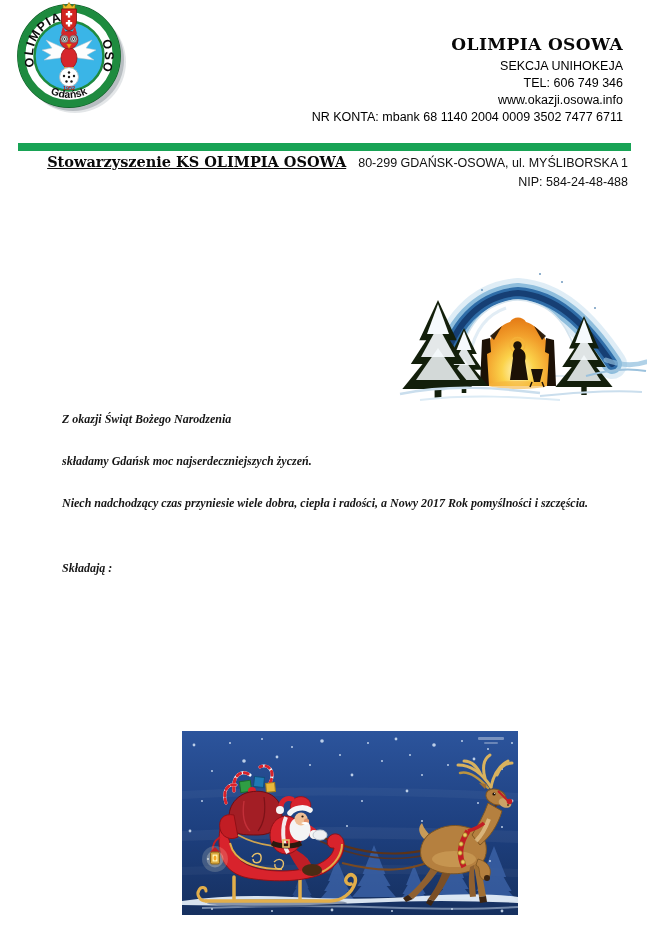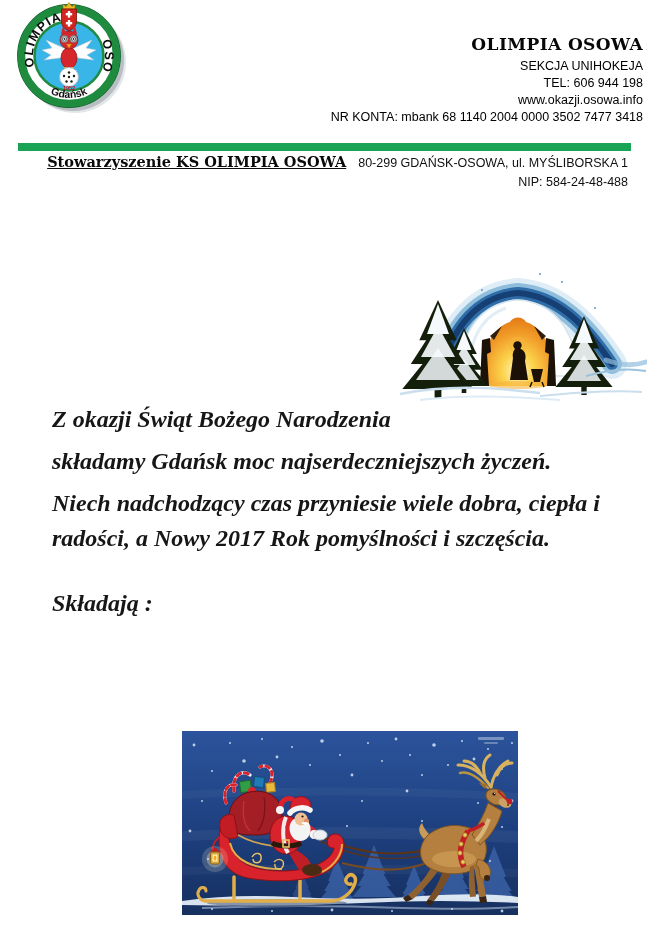--- a/index.html
+++ b/index.html
@@ -1,33 +1,33 @@
 <!DOCTYPE html>
 <html><head>
 <meta charset="utf-8">
 <style>
   html,body { margin:0; padding:0; background:#888; }
   .page {
     position:relative; width:647px; height:938px; background:#ffffff;
     font-family:"Liberation Sans", sans-serif; overflow:hidden; margin:0 auto;
   }
   .logo { position:absolute; left:16px; top:0; }
-  .header-block { position:absolute; top:34px; right:4px; text-align:right; color:#000; }
+  .header-block { position:absolute; top:34px; right:24px; text-align:right; color:#000; }
   .org-name { font-family:"DejaVu Serif", serif; font-weight:bold; font-size:17px; letter-spacing:.4px; margin-bottom:4px; color:#070707; }
   .h-line { font-size:12.5px; line-height:17px; color:#000000; }
   .green-bar { position:absolute; left:18px; top:143px; width:613px; height:8px; background:#18a355; }
   .subheader { position:absolute; top:153px; right:19px; text-align:right; color:#101010; }
   .assoc { font-family:"DejaVu Serif", serif; font-weight:bold; font-size:14.5px; color:#0a0a0a; margin-right:12px;text-decoration:underline; }
   .addr { font-size:12.5px; }
   .nip { font-size:12.5px; margin-top:4px; }
   .nativity { position:absolute; left:390px; top:256px; }
   .body-text {
-    position:absolute; left:52px; top:402px; width:548px;
+    position:absolute; left:62px; top:402px; width:548px;
     font-family:"Liberation Serif", serif; font-weight:bold; font-style:italic;
-    font-size:24px; color:#161616;
+    font-size:12px; color:#161616;
   }
   .body-text p { margin:0 0 7px 0; line-height:35px; }
   .body-text p.sign-label { margin-top:30px; margin-bottom:19px; }
   .sleigh { position:absolute; left:182px; top:731px; }
 </style>
 </head>
 <body>
 
 <div class="page">
 
@@ -91,23 +91,23 @@
         <circle cx="50.5" cy="81.5" r="1.2" fill="#1a1a1a"></circle>
       <circle cx="55.5" cy="81.5" r="1.2" fill="#1a1a1a"></circle>
         <circle cx="53" cy="77" r="1.2" fill="#1a1a1a"></circle>
     </g>
     <text x="53" y="89.5" font-family="Liberation Sans, sans-serif" font-size="5.5" font-weight="bold" fill="#c3191d" text-anchor="middle">1952</text>
   </svg>
 
   <div class="header-block">
     <div class="org-name">OLIMPIA OSOWA</div>
     <div class="h-line">SEKCJA UNIHOKEJA</div>
-    <div class="h-line">TEL: 606 944 198</div>
+    <div class="h-line">TEL: 606 749 346</div>
     <div class="h-line">www.okazji.osowa.info</div>
-    <div class="h-line">NR KONTA: mbank 68 1140 2004 0000 3502 7477 3418</div>
+    <div class="h-line">NR KONTA: mbank 68 1140 2004 0009 3502 7477 6711</div>
   </div>
 
   <div class="green-bar"></div>
 
   <div class="subheader">
     <div>
       <span class="assoc">Stowarzyszenie KS OLIMPIA OSOWA</span><span class="addr">80-299 GDAŃSK-OSOWA, ul. MYŚLIBORSKA 1</span>
     </div>
     <div class="nip">NIP: 584-24-48-488</div>
   </div>

